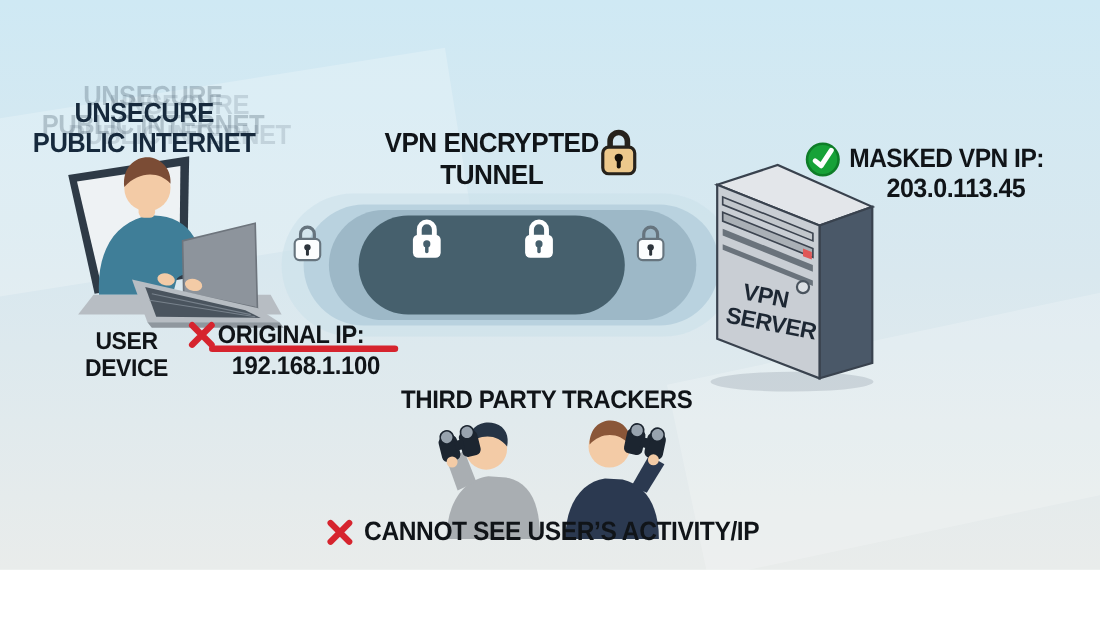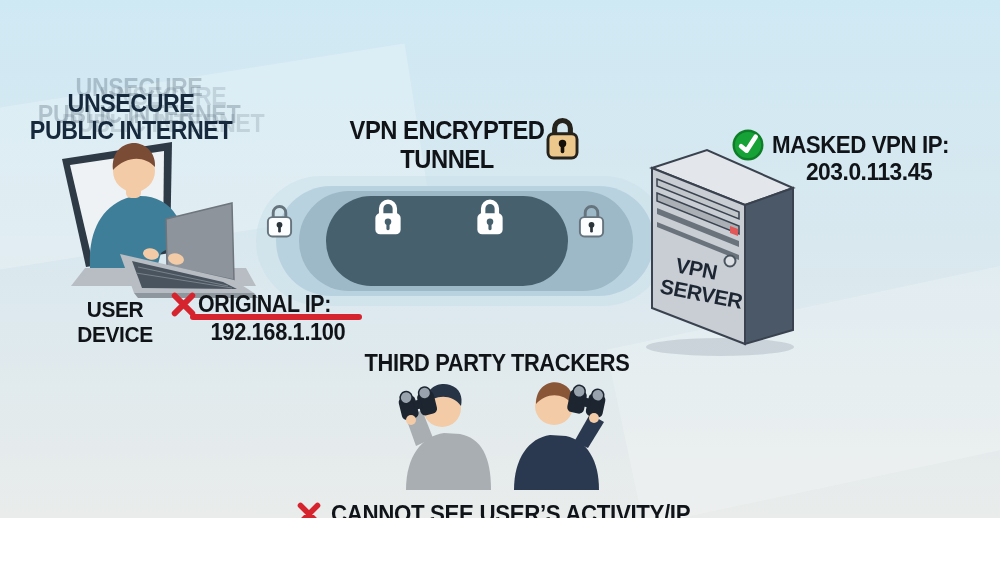--- a/index.html
+++ b/index.html
@@ -50,21 +50,21 @@
 
   
   .masked-label{left:772px;top:131px;color:var(--ink);font-weight:bold;font-size:24px;letter-spacing:-.5px;
     transform:scaleX(.93);transform-origin:left;white-space:nowrap;}
   .masked-value{left:772px;top:158px;width:194px;text-align:center;color:var(--ink);
     font-weight:bold;font-size:24px;letter-spacing:-.5px;transform:scaleX(.95);}
 
   
   .trackers-title{left:347px;top:350px;width:300px;text-align:center;color:var(--ink);
     font-weight:bold;font-size:23px;letter-spacing:-.4px;transform:scaleX(.95);white-space:nowrap;}
-  .note-row{left:296px;top:500px;display:flex;align-items:center;gap:9px;}
+  .note-row{left:296px;top:470px;display:flex;align-items:center;gap:9px;}
   .note-text{color:var(--ink);font-weight:bold;font-size:24px;letter-spacing:-.4px;
     transform:scaleX(.93);transform-origin:left;white-space:nowrap;}
 
   
   svg text{font-family:"Liberation Sans",sans-serif;}
   .srv-front{fill:var(--server_front);stroke:#39424e;stroke-width:2;}
   .srv-side{fill:var(--server_side);stroke:#39424e;stroke-width:2;}
   .srv-top{fill:var(--server_top);stroke:#39424e;stroke-width:2;}
   .srv-slot-outline{fill:#c2c7cc;stroke:#3c4450;stroke-width:1.5;}
   .srv-slot-mid{fill:#aab0b6;stroke:#3c4450;stroke-width:1.5;}

